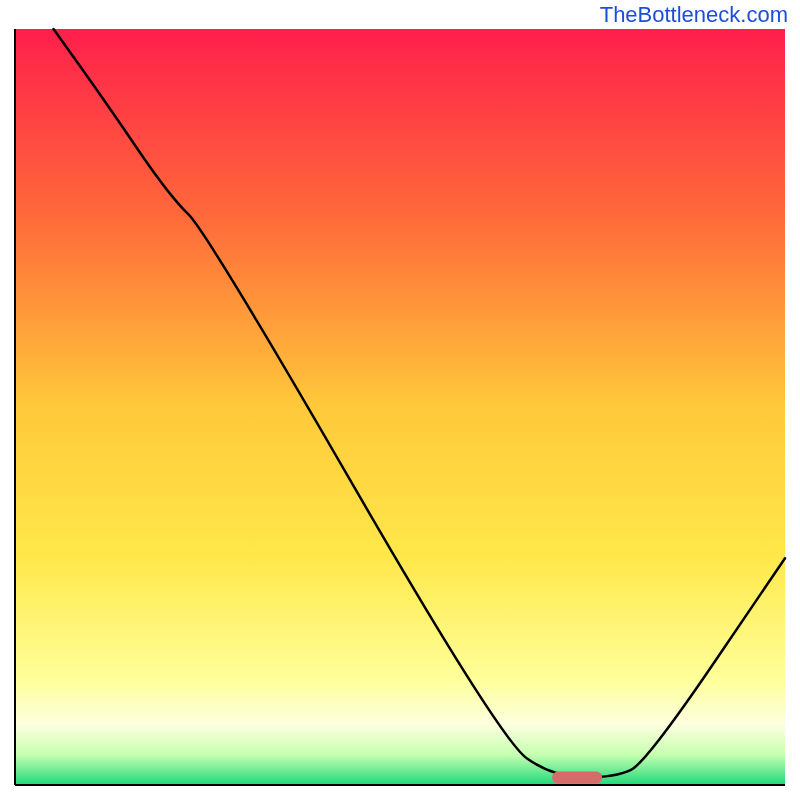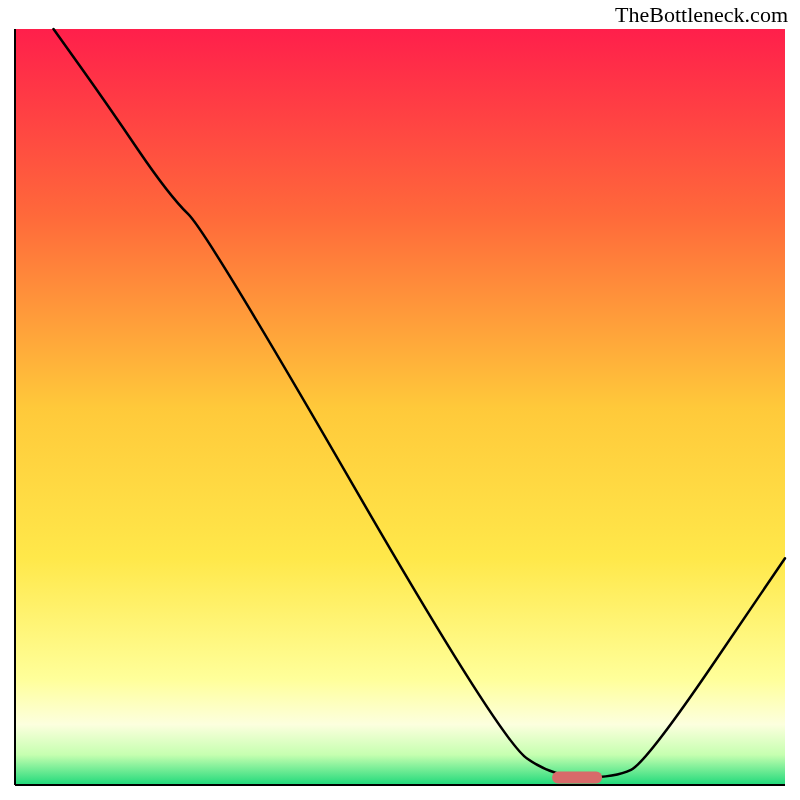--- a/index.html
+++ b/index.html
@@ -14,24 +14,23 @@
     position: relative;
     width: 800px;
     height: 800px;
   }
   .watermark {
     position: absolute;
     top: 2px;
     right: 12px;
     font-size: 22px;
     font-weight: 400;
-    color: #000000;
+    color: #1d4ed8;
     letter-spacing: 0px;
     z-index: 5;
-    font-family: Liberation Serif, serif;
   }
   svg.plot {
     position: absolute;
     top: 0;
     left: 0;
   }
 </style>
 </head>
 <body>
 

